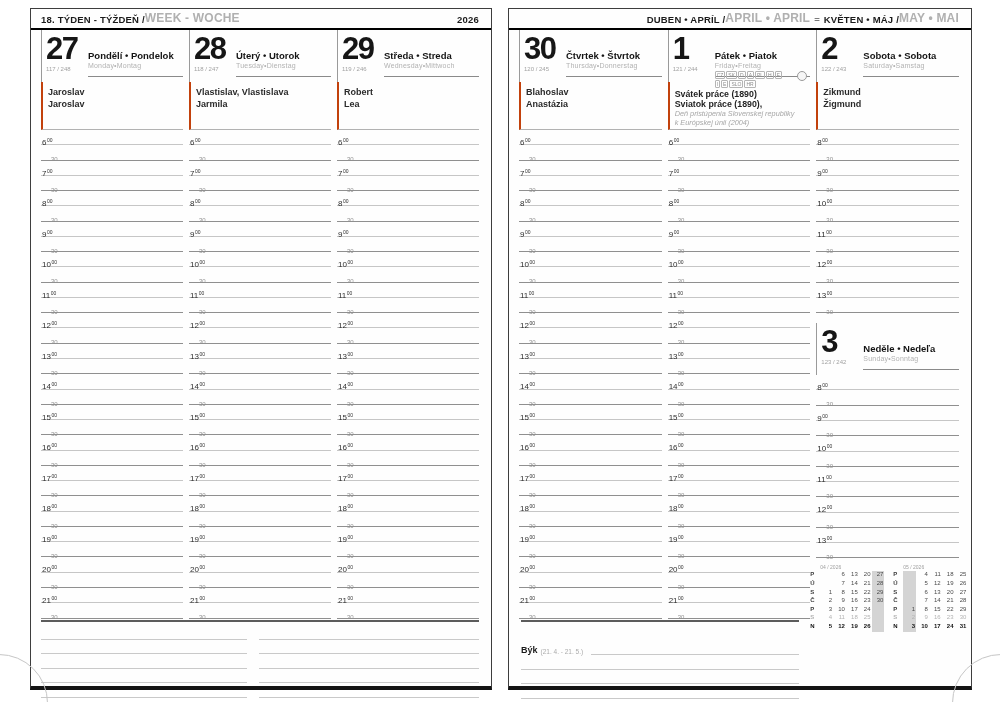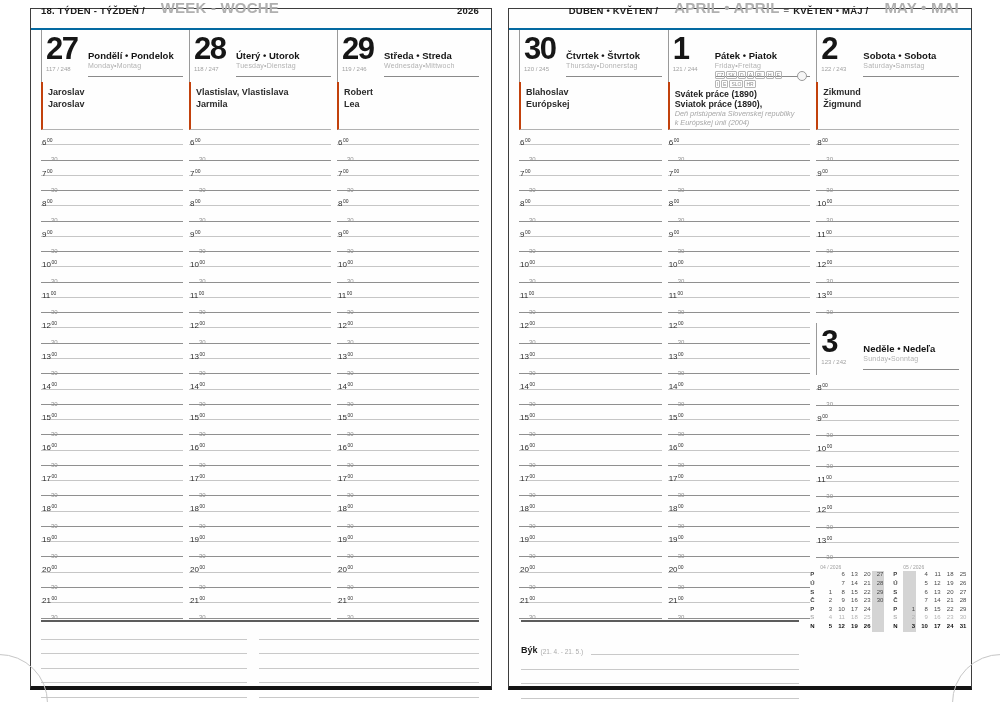--- a/index.html
+++ b/index.html
@@ -1,23 +1,23 @@
 <!DOCTYPE html>
 <html><head>
 <meta charset="utf-8">
 <style>
   html,body{margin:0;padding:0;background:#fff}
   body{font-family:"Liberation Sans",sans-serif;-webkit-font-smoothing:antialiased;color:#222}
   .stage{position:relative;width:1000px;height:702px;background:#fff;overflow:hidden}
   .page{position:absolute;top:8px;height:682px;background:#fefefe;border:1px solid #3e3e3e;border-bottom:4px solid #141414;box-sizing:border-box}
   .page.left{left:30px;width:462px}
   .page.right{left:508px;width:464px}
-  .phead{height:21px;display:flex;align-items:flex-end;padding:0 12px 12px 10px;border-bottom:2px solid #0369a1;box-sizing:border-box;white-space:nowrap}
+  .phead{height:21px;display:flex;align-items:flex-end;padding:0 12px 3px 10px;border-bottom:2px solid #000000;box-sizing:border-box;white-space:nowrap}
   .phead .b{font-weight:bold;font-size:9.5px;color:#1b1b1b;letter-spacing:.2px}
-  .phead .g{font-weight:bold;font-size:15px;color:#b0b0b0;margin-left:16px;letter-spacing:.2px}
+  .phead .g{font-weight:bold;font-size:12px;color:#b0b0b0;margin-left:0;letter-spacing:.2px}
   .phead .sep{font-weight:bold;font-size:9.5px;color:#7a7a7a;margin:0 4px}
   .phead .fill{flex:1}
   .cols{display:flex;gap:6px;padding:0 12px 0 10px}
   .day-col{flex:1;min-width:0;position:relative}
   .day-head{height:52px;border-left:1px solid #9a9a9a;display:flex;box-sizing:border-box;padding-left:4px}
   .num-wrap{width:42px;flex:none}
   .day-num{font-size:31px;font-weight:bold;color:#161616;line-height:1;margin-top:3px;letter-spacing:-1.5px}
   .day-ord{font-size:6px;color:#a2a2a2;margin-top:2px}
   .titles{flex:1;min-width:0;padding-top:20px;height:26px;border-bottom:1px solid #8a8a8a}
   .t1{font-size:9.5px;font-weight:bold;color:#141414;white-space:nowrap}
@@ -235,41 +235,41 @@
           <div class="nline"></div>
           <div class="nline"></div>
           <div class="nline"></div>
           <div class="nline"></div>
         </div>
     </div>
   </div>
 
   <div class="page right">
     <div class="phead" style="justify-content:flex-end">
-      <span class="b">DUBEN • KVĚTEN /</span>
+      <span class="b">DUBEN • APRÍL /</span>
       <span class="g">APRIL • APRIL</span>
       <span class="sep">=</span>
       <span class="b">KVĚTEN • MÁJ /</span>
       <span class="g">MAY • MAI</span>
     </div>
     <div class="cols" id="rcols">
         <div class="day-col">
           <div class="day-head">
             <div class="num-wrap">
               <div class="day-num">30</div>
               <div class="day-ord">120 / 245</div>
             </div>
             <div class="titles">
               <div class="t1">Čtvrtek • Štvrtok</div>
               <div class="t2">Thursday•Donnerstag</div>
             </div>
           </div>
           <div class="names">
             <div class="nm">Blahoslav</div>
-            <div class="nm">Európskej</div>
+            <div class="nm">Anastázia</div>
           </div>
           <div class="tgrid">
             <div class="hrow"><span class="hlabel">6<span class="sup">00</span></span></div>
             <div class="hfrow"><span class="half-label">30</span></div>
             <div class="hrow"><span class="hlabel">7<span class="sup">00</span></span></div>
             <div class="hfrow"><span class="half-label">30</span></div>
             <div class="hrow"><span class="hlabel">8<span class="sup">00</span></span></div>
             <div class="hfrow"><span class="half-label">30</span></div>
             <div class="hrow"><span class="hlabel">9<span class="sup">00</span></span></div>
             <div class="hfrow"><span class="half-label">30</span></div>

